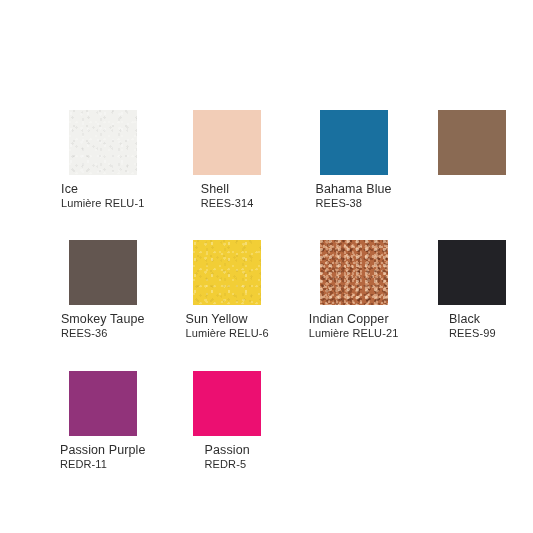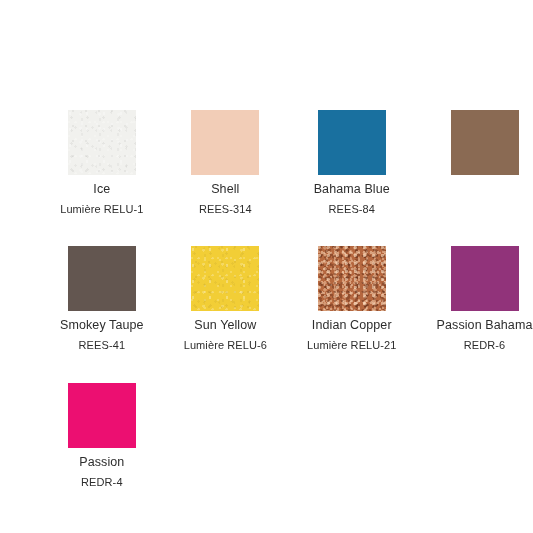--- a/index.html
+++ b/index.html
@@ -79,38 +79,37 @@
       radial-gradient(circle at 82% 57%, rgba(85,36,17,0.33)    0 1.5px, transparent 1.8px),
       radial-gradient(circle at 10% 82%, rgba(255,218,185,0.42) 0 1.3px, transparent 1.6px),
       radial-gradient(circle at 47% 90%, rgba(88,37,18,0.36)    0 1.4px, transparent 1.7px),
       radial-gradient(circle at 88% 86%, rgba(255,225,195,0.45) 0 1.2px, transparent 1.5px);
     background-size: 9px 8px, 7px 9px, 10px 7px, 8px 10px, 9px 7px,
                      7px 10px, 10px 9px, 8px 7px, 9px 10px, 7px 8px;
   }
 
   .swatch-labels {
     margin-top: 7px;
-    text-align: center;
     line-height: 1.12;
   }
 
   .swatch-name {
     font-size: 12.5px;
     font-weight: 400;
     color: #2d2d2d;
     white-space: nowrap;
     letter-spacing: 0.1px;
   }
 
   .swatch-code {
     font-size: 11px;
     font-weight: 400;
     color: #2d2d2d;
     white-space: nowrap;
-    margin-top: 7px;
+    margin-top: 1px;
     letter-spacing: 0.1px;
   }
 </style>
 </head>
 <body>
 
 <div id="swatch-chart">
   <div class="swatch-grid">
 
     <div class="swatch-cell">
@@ -127,64 +126,71 @@
         <div class="swatch-name">Shell</div>
         <div class="swatch-code">REES-314</div>
       </div>
     </div>
 
 
     <div class="swatch-cell">
       <div class="swatch-chip" style="background-color: rgb(25, 112, 159);"></div>
       <div class="swatch-labels">
         <div class="swatch-name">Bahama Blue</div>
-        <div class="swatch-code">REES-84</div>
+        <div class="swatch-code">REES-38</div>
       </div>
     </div>
 
     <div class="swatch-cell">
       <div class="swatch-chip" style="background-color: rgb(138, 106, 83);"></div>
     </div>
 
     <div class="swatch-cell">
       <div class="swatch-chip" style="background-color: rgb(99, 86, 80);"></div>
       <div class="swatch-labels">
         <div class="swatch-name">Smokey Taupe</div>
-        <div class="swatch-code">REES-41</div>
+        <div class="swatch-code">REES-36</div>
       </div>
     </div>
 
     <div class="swatch-cell">
       <div class="swatch-chip textured" style="background-color: rgb(242, 206, 54);"></div>
       <div class="swatch-labels">
         <div class="swatch-name">Sun Yellow</div>
         <div class="swatch-code">Lumière RELU-6</div>
       </div>
     </div>
 
 
     <div class="swatch-cell">
       <div class="swatch-chip heavy-textured" style="background-color: rgb(181, 103, 63);"></div>
       <div class="swatch-labels">
         <div class="swatch-name">Indian Copper</div>
         <div class="swatch-code">Lumière RELU-21</div>
       </div>
     </div>
 
+    <div class="swatch-cell">
+      <div class="swatch-chip" style="background-color: rgb(34, 34, 38);"></div>
+      <div class="swatch-labels">
+        <div class="swatch-name">Black</div>
+        <div class="swatch-code">REES-99</div>
+      </div>
+    </div>
 
     <div class="swatch-cell">
       <div class="swatch-chip" style="background-color: rgb(145, 51, 122);"></div>
       <div class="swatch-labels">
-        <div class="swatch-name">Passion Bahama</div>
-        <div class="swatch-code">REDR-6</div>
+        <div class="swatch-name">Passion Purple</div>
+        <div class="swatch-code">REDR-11</div>
       </div>
     </div>
 
     <div class="swatch-cell">
       <div class="swatch-chip" style="background-color: rgb(236, 15, 113);"></div>
       <div class="swatch-labels">
         <div class="swatch-name">Passion</div>
-        <div class="swatch-code">REDR-4</div>
+        <div class="swatch-code">REDR-5</div>
       </div>
     </div>
 
   </div>
 </div>
 
 </body></html>

